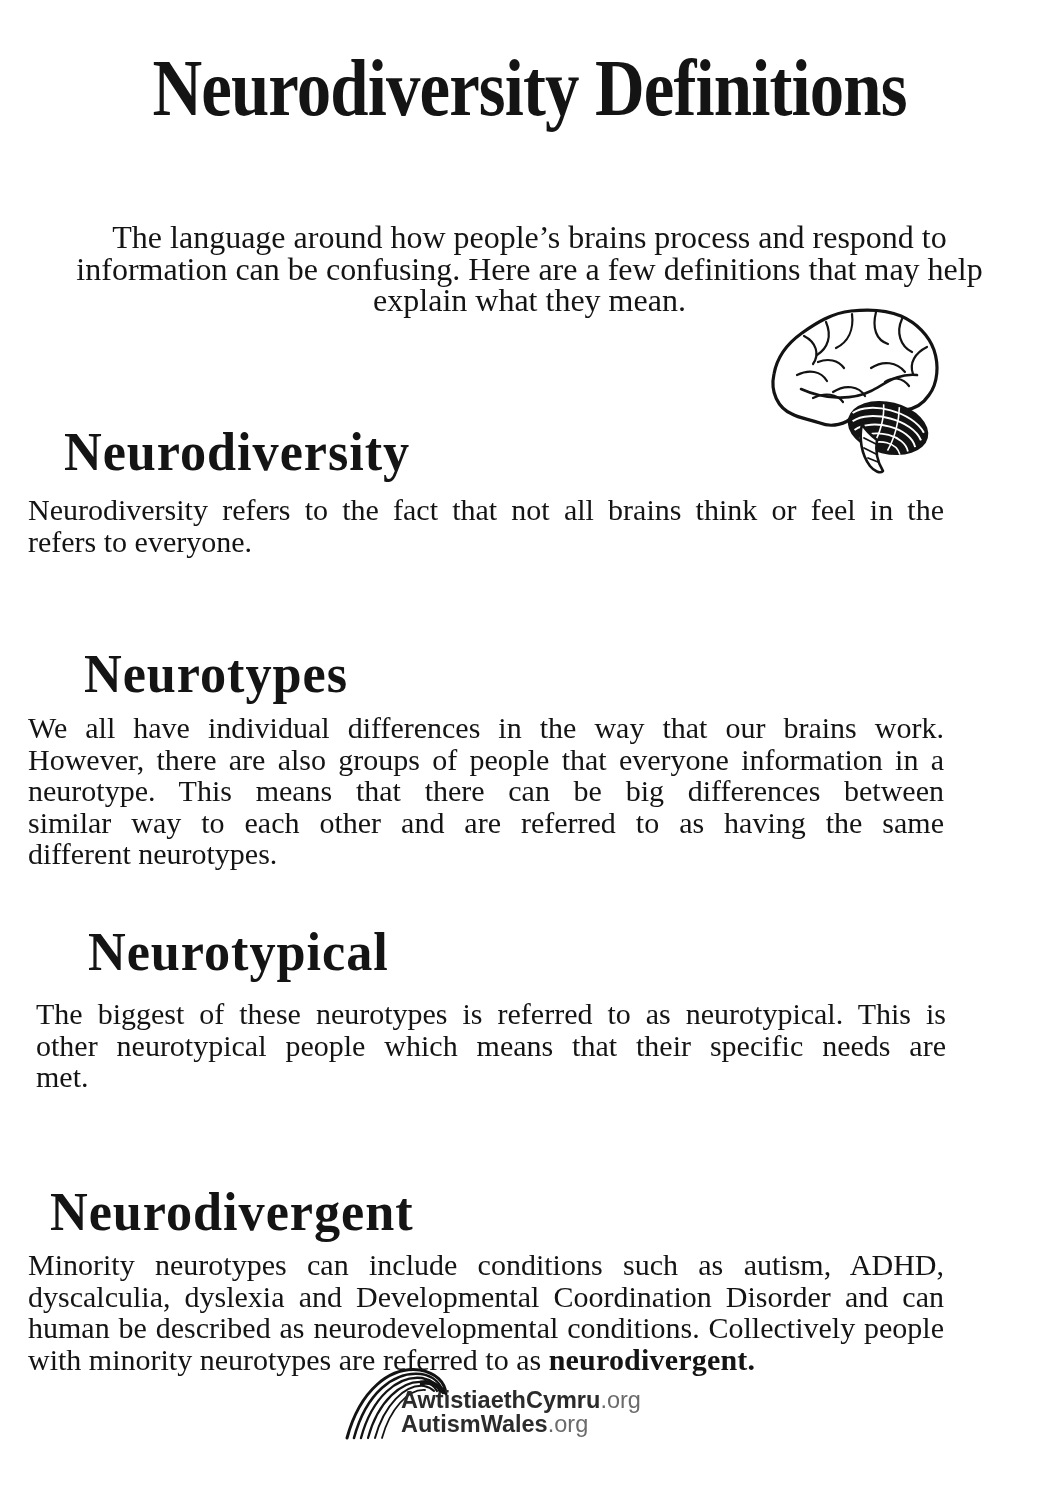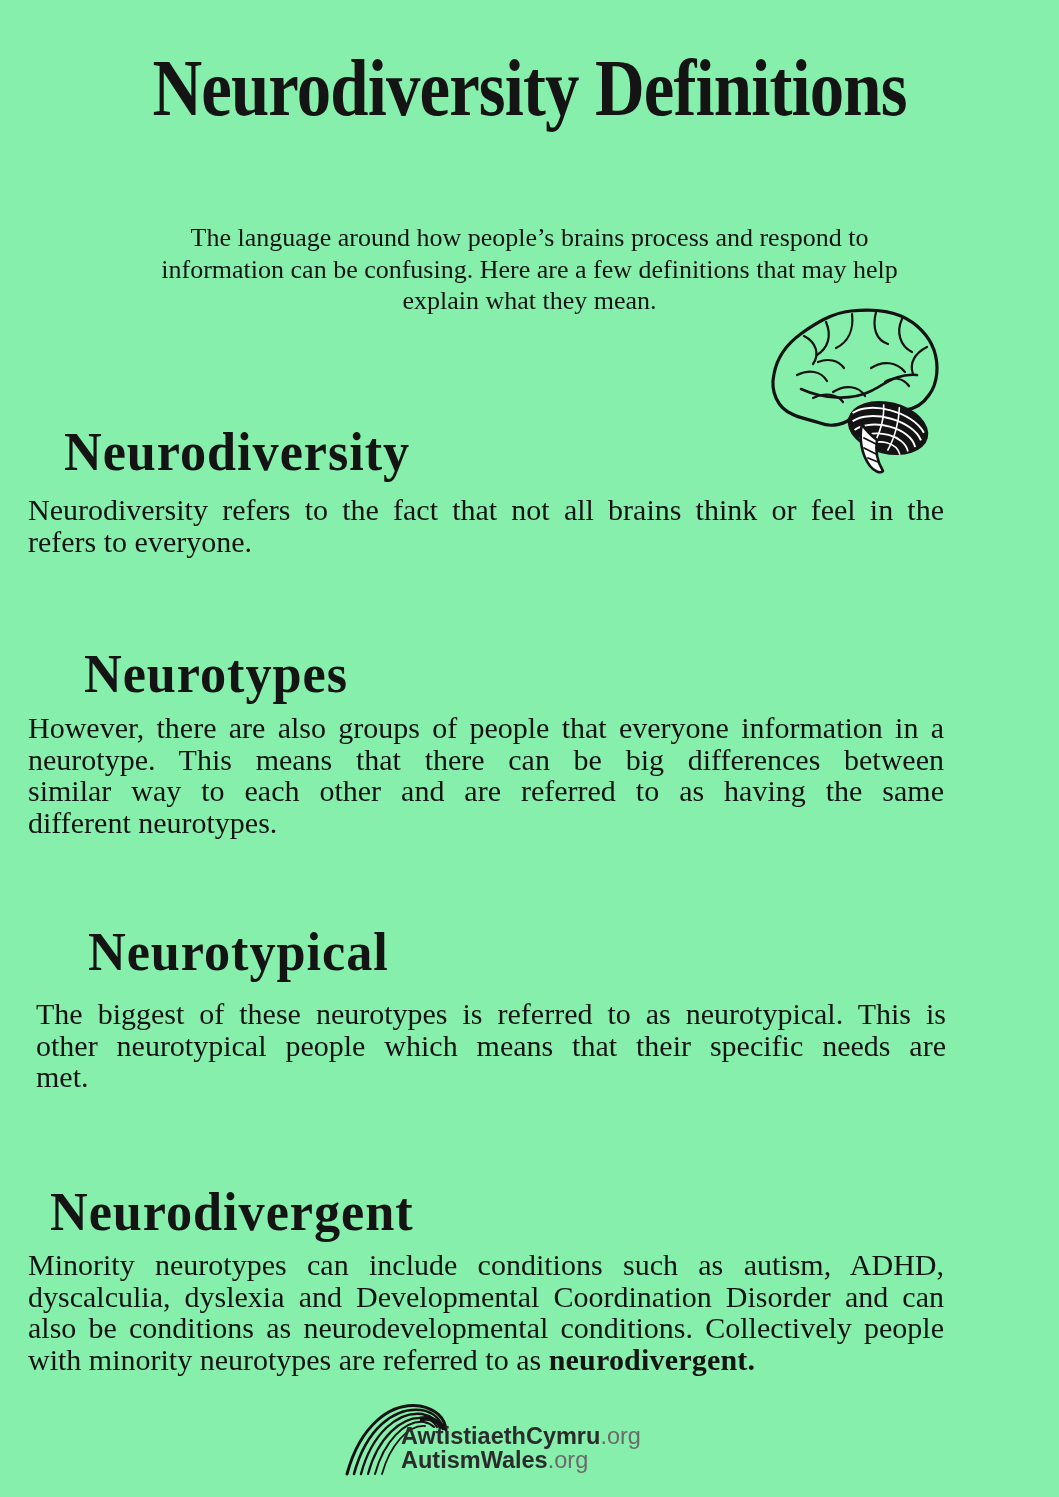--- a/index.html
+++ b/index.html
@@ -1,36 +1,36 @@
 <!DOCTYPE html>
 <html><head>
 <meta charset="utf-8">
 <style>
   html,body{margin:0;padding:0;background:#e8e8e8;}
   .page{
     position:relative;
     width:1059px;height:1497px;
     margin:0 auto;
-    background:#86efac;
+    background:#ffffff;
     color:#141414;
     font-family:"Liberation Serif", serif;
     overflow:hidden;
   }
   .main-title{
     position:absolute;top:44px;left:0;width:100%;
     text-align:center;
     font-size:80px;font-weight:700;line-height:1.1;
     letter-spacing:-1px;
     transform:scaleX(.86);
     transform-origin:50% 0;
     white-space:nowrap;
   }
   .intro{
     position:absolute;top:222px;left:72px;width:915px;
-    font-size:26px;line-height:31.5px;
+    font-size:32px;line-height:31.5px;
     text-align:center;
   }
   .brain{
     position:absolute;left:766px;top:302px;width:184px;height:180px;
   }
   .h2{
     position:absolute;
     font-size:55px;font-weight:700;line-height:1;
     letter-spacing:1px;
     transform:scaleX(.95);
@@ -46,21 +46,21 @@
     font-size:30px;line-height:31.5px;
   }
   #p-0{top:494px;}
   #p-1{top:712px;}
   #p-2{top:998px;left:36px;width:910px;}
   #p-3{top:1249px;}
   .jline{text-align:justify;text-align-last:justify;}
   .lline{text-align:left;}
   .cline{text-align:center;}
   .bold-word{font-weight:700;letter-spacing:.2px;margin-top:44px;}
-  .footer{position:absolute;left:0;top:1390px;width:100%;height:100px;}
+  .footer{position:absolute;left:0;top:1354px;width:100%;height:100px;}
   .logo-arc{position:absolute;left:344px;top:8px;width:122px;height:78px;}
   .logo-text{
     position:absolute;left:401px;top:34px;
     font-family:"Liberation Sans", sans-serif;
     font-size:23.5px;line-height:24px;color:#2e2e2e;
   }
   .org-name{font-weight:700;color:#2b2b2b;}
   .org-tld{font-weight:400;color:#6b6b6b;}
   .ink{stroke:#131313;fill:none;stroke-linecap:round;stroke-linejoin:round;}
 </style>
@@ -124,38 +124,39 @@
   </svg>
 
   <div class="h2" id="h-0">Neurodiversity</div>
   <div class="para" id="p-0">
     <div class="jline">Neurodiversity refers to the fact that not all brains think or feel in the</div>
     <div class="lline">refers to everyone.</div>
   </div>
 
   <div class="h2" id="h-1">Neurotypes</div>
   <div class="para" id="p-1">
+    <div class="jline">We all have individual differences in the way that our brains work.</div>
     <div class="jline">However, there are also groups of people that everyone information in a</div>
     <div class="jline">neurotype. This means that there can be big differences between</div>
     <div class="jline">similar way to each other and are referred to as having the same</div>
     <div class="lline">different neurotypes.</div>
   </div>
 
   <div class="h2" id="h-2">Neurotypical</div>
   <div class="para" id="p-2">
     <div class="jline">The biggest of these neurotypes is referred to as neurotypical. This is</div>
     <div class="jline">other neurotypical people which means that their specific needs are</div>
     <div class="lline">met.</div>
   </div>
 
   <div class="h2" id="h-3">Neurodivergent</div>
   <div class="para" id="p-3">
     <div class="jline">Minority neurotypes can include conditions such as autism, ADHD,</div>
     <div class="jline">dyscalculia, dyslexia and Developmental Coordination Disorder and can</div>
-    <div class="jline">also be conditions as neurodevelopmental conditions. Collectively people</div>
+    <div class="jline">human be described as neurodevelopmental conditions. Collectively people</div>
     <div class="lline"><span>with minority neurotypes are referred to as </span><span class="bold-word">neurodivergent.</span></div>
   </div>
 
   <div class="footer">
     <svg class="logo-arc" viewBox="0 0 122 78" aria-hidden="true">
       <path class="ink" stroke-width="3" d="M3,76 C16,28 46,4 76,8 C92,11 101,20 102,32 C96,23 87,18 77,20"></path>
       <path class="ink" stroke-width="2.6" d="M10,76 C22,31 50,9 77,12 C90,14 97,22 99,31 C94,24 86,20 77,22"></path>
       <path class="ink" stroke-width="2.4" d="M17,76 C28,35 54,13 78,16 C88,18 94,24 96,30"></path>
       <path class="ink" stroke-width="2.2" d="M24,76 C34,39 58,18 79,20 C86,21 91,25 93,29"></path>
       <path class="ink" stroke-width="2" d="M31,76 C40,43 61,22 80,24 C85,25 88,27 90,29"></path>

